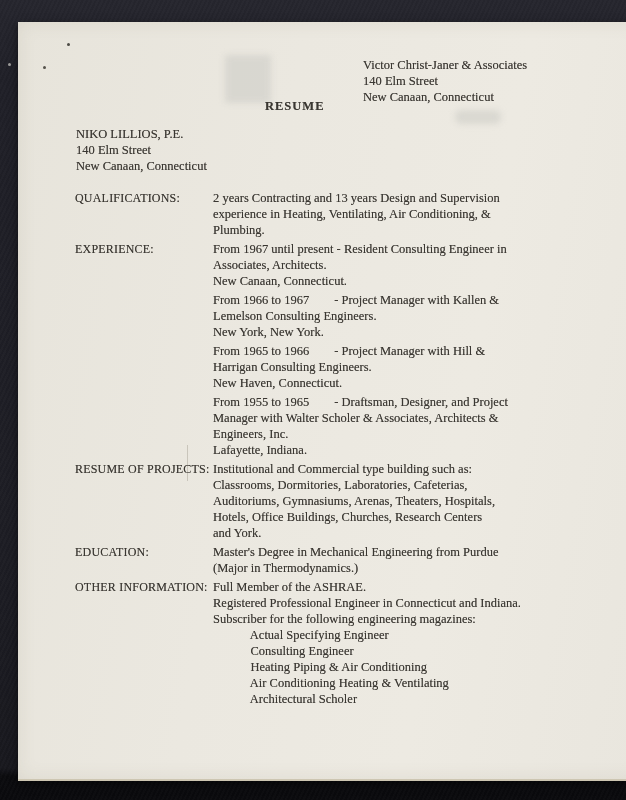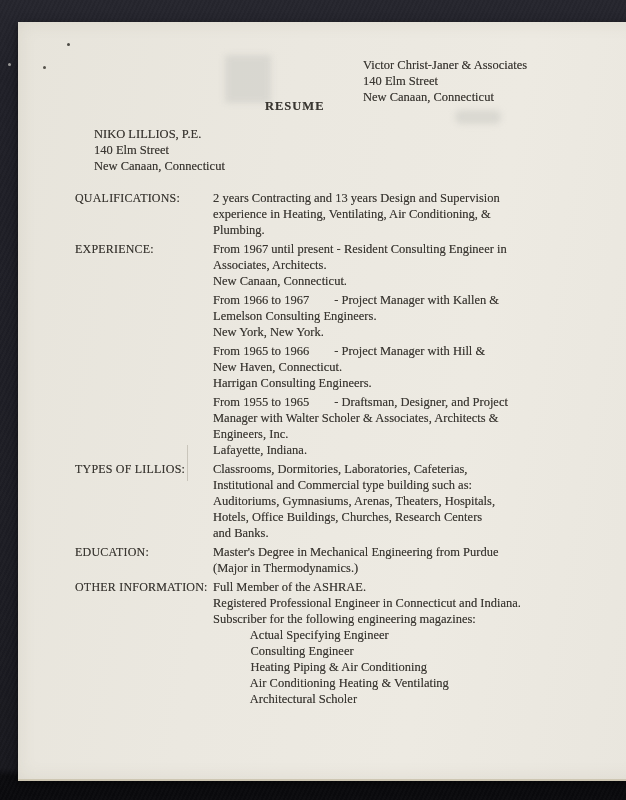--- a/index.html
+++ b/index.html
@@ -41,21 +41,21 @@
     font-size:12.5px;line-height:16px;color:var(--ink);
     text-shadow:0 0 0.5px rgba(58,55,50,0.55);
   }
   .line{white-space:pre;}
   .company{position:absolute;left:345px;top:35px;}
   .title{
     position:absolute;left:247px;top:76px;
     font-weight:bold;letter-spacing:1px;
     text-underline-offset:3px;
   }
-  .applicant{position:absolute;left:76px;top:104px;}
+  .applicant{position:absolute;left:58px;top:104px;}
   .sections{position:absolute;left:57px;top:168px;right:18px;}
   .section-row{display:flex;align-items:flex-start;}
   .section-row:not(:last-child){margin-bottom:3px;}
   .section-label{
     flex:none;width:138px;font-size:12px;white-space:pre;
     letter-spacing:0.2px;
   }
   .section-content{flex:1;min-width:0;}
   .para:not(:last-child){margin-bottom:3px;}
   
@@ -124,40 +124,40 @@
               <div class="line">Associates, Architects.</div>
               <div class="line">New Canaan, Connecticut.</div>
             </div>
             <div class="para">
               <div class="line">From 1966 to 1967        - Project Manager with Kallen &amp;</div>
               <div class="line">Lemelson Consulting Engineers.</div>
               <div class="line">New York, New York.</div>
             </div>
             <div class="para">
               <div class="line">From 1965 to 1966        - Project Manager with Hill &amp;</div>
+              <div class="line">Harrigan Consulting Engineers.</div>
               <div class="line">New Haven, Connecticut.</div>
-              <div class="line">Harrigan Consulting Engineers.</div>
             </div>
             <div class="para">
               <div class="line">From 1955 to 1965        - Draftsman, Designer, and Project</div>
               <div class="line">Manager with Walter Scholer &amp; Associates, Architects &amp;</div>
               <div class="line">Engineers, Inc.</div>
               <div class="line">Lafayette, Indiana.</div>
             </div>
           </div>
         </div>
         <div class="section-row">
-          <div class="section-label">TYPES OF LILLIOS:</div>
+          <div class="section-label">RESUME OF PROJECTS:</div>
           <div class="section-content">
             <div class="para">
+              <div class="line">Institutional and Commercial type building such as:</div>
               <div class="line">Classrooms, Dormitories, Laboratories, Cafeterias,</div>
-              <div class="line">Institutional and Commercial type building such as:</div>
               <div class="line">Auditoriums, Gymnasiums, Arenas, Theaters, Hospitals,</div>
               <div class="line">Hotels, Office Buildings, Churches, Research Centers</div>
-              <div class="line">and Banks.</div>
+              <div class="line">and York.</div>
             </div>
           </div>
         </div>
         <div class="section-row">
           <div class="section-label">EDUCATION:</div>
           <div class="section-content">
             <div class="para">
               <div class="line">Master's Degree in Mechanical Engineering from Purdue</div>
               <div class="line">(Major in Thermodynamics.)</div>
             </div>

